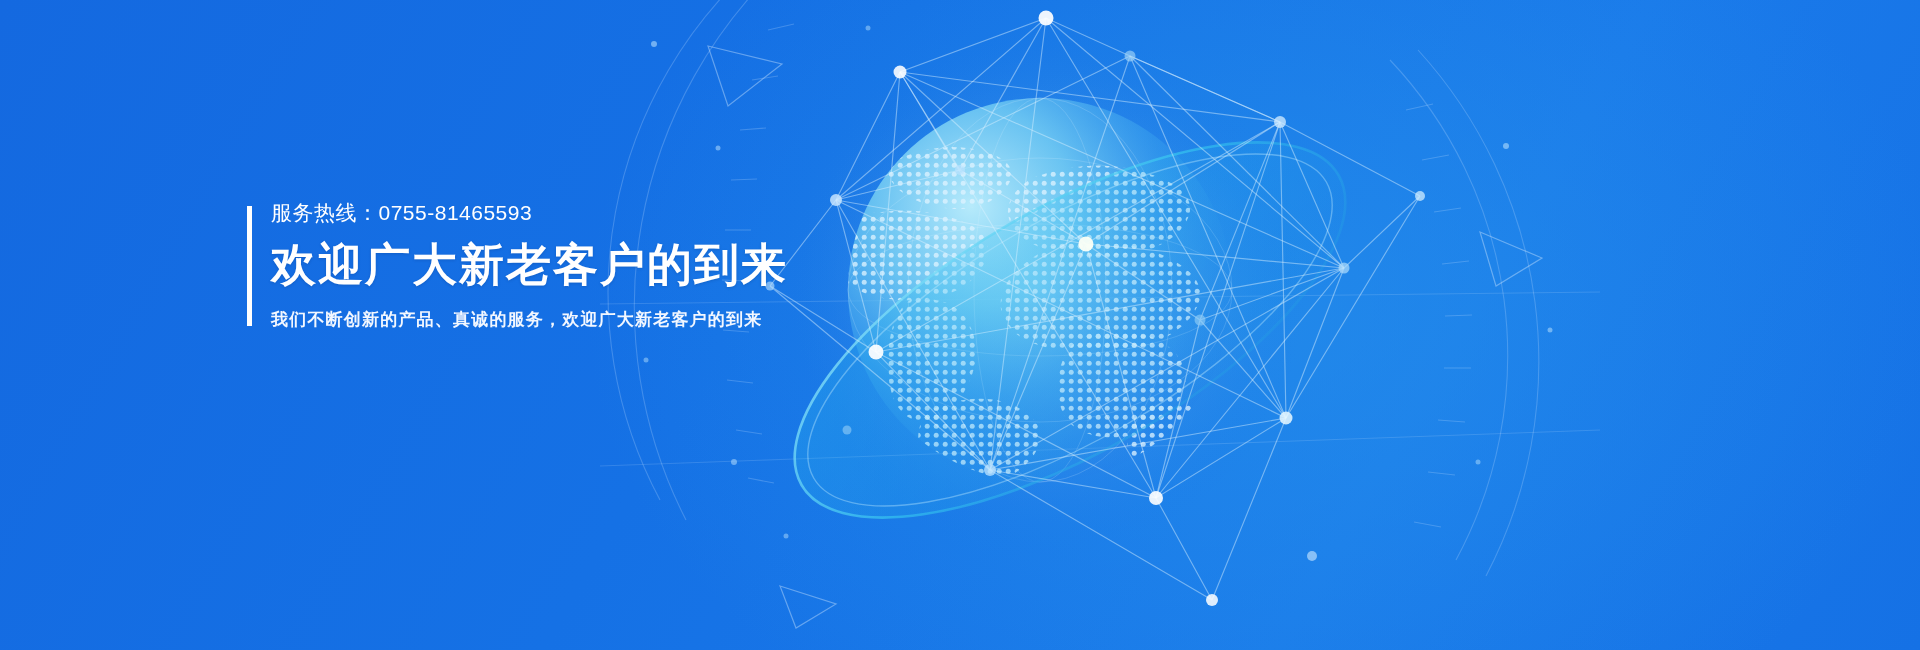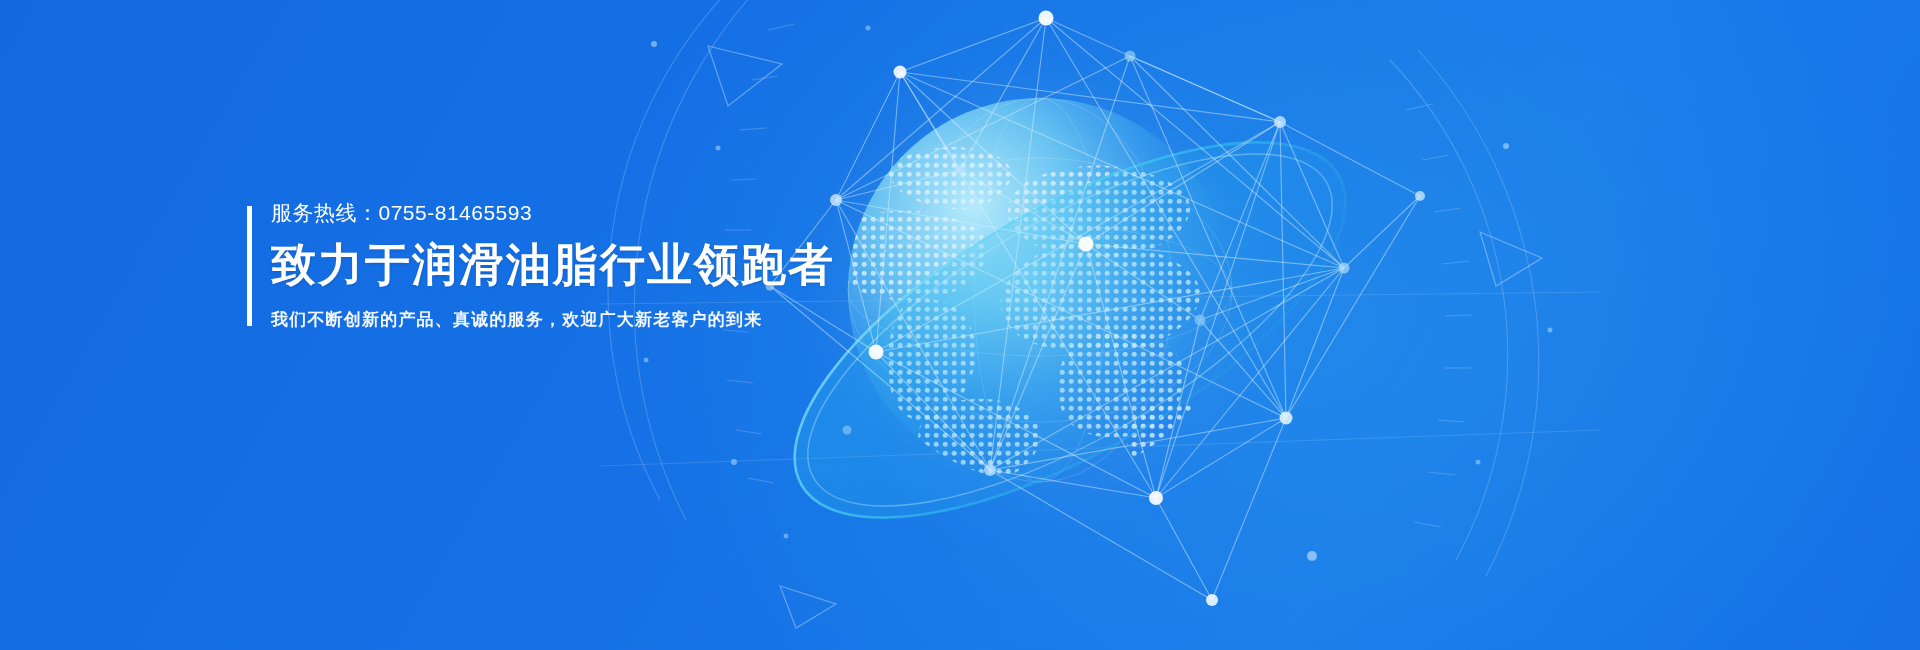--- a/index.html
+++ b/index.html
@@ -235,17 +235,17 @@
         <circle cx="950" cy="330" r="2.5" fill-opacity="0.50"></circle>
         <circle cx="878" cy="462" r="2.5" fill-opacity="0.45"></circle>
         <circle cx="268" cy="28" r="2.5" fill-opacity="0.45"></circle>
       </g>
     </svg>
   </div>
 
   <div class="text-block">
     <div class="accent-bar"></div>
     <div class="hotline">服务热线：0755-81465593</div>
-    <div class="headline">致力于润滑油脂行业领跑者</div>
+    <div class="headline">欢迎广大新老客户的到来</div>
     <div class="subtitle">我们不断创新的产品、真诚的服务，欢迎广大新老客户的到来</div>
   </div>
 
 </div>
 
 </body></html>

